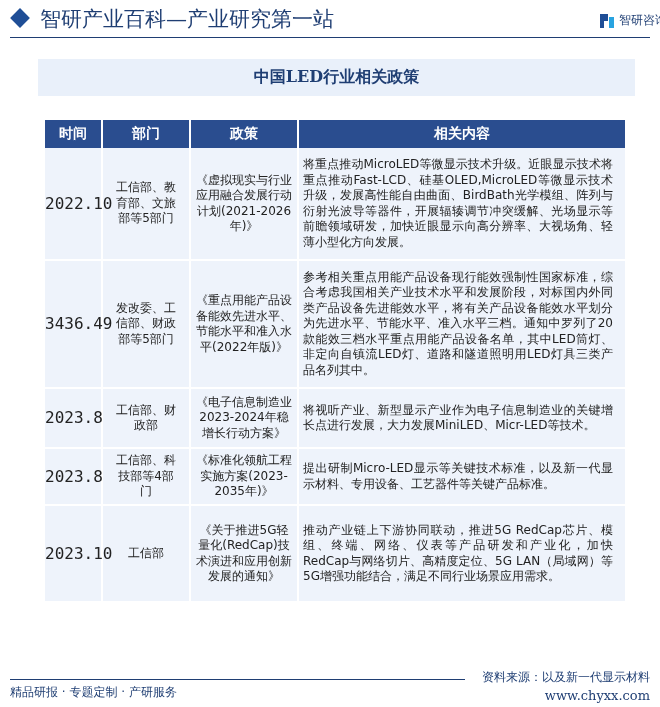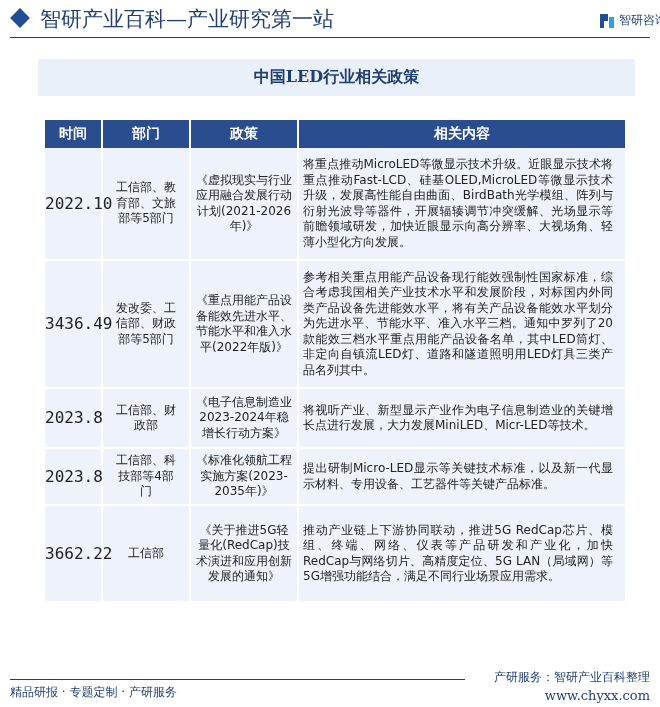--- a/index.html
+++ b/index.html
@@ -90,24 +90,24 @@
       <td class="c-policy">《电子信息制造业2023-2024年稳增长行动方案》</td>
       <td class="c-content">将视听产业、新型显示产业作为电子信息制造业的关键增长点进行发展，大力发展MiniLED、Micr-LED等技术。</td>
     </tr>
     <tr style="height:57px">
       <td class="c-time">2023.8</td>
       <td class="c-dept">工信部、科技部等4部门</td>
       <td class="c-policy">《标准化领航工程实施方案(2023-2035年)》</td>
       <td class="c-content">提出研制Micro-LED显示等关键技术标准，以及新一代显示材料、专用设备、工艺器件等关键产品标准。</td>
     </tr>
     <tr style="height:97px">
-      <td class="c-time">3662.22</td>
+      <td class="c-time">2023.10</td>
       <td class="c-dept">工信部</td>
       <td class="c-policy">《关于推进5G轻量化(RedCap)技术演进和应用创新发展的通知》</td>
       <td class="c-content">推动产业链上下游协同联动，推进5G RedCap芯片、模组、终端、网络、仪表等产品研发和产业化，加快RedCap与网络切片、高精度定位、5G LAN（局域网）等5G增强功能结合，满足不同行业场景应用需求。</td>
     </tr>
   </tbody>
 </table>
 
 <div class="footer-line"></div>
 <div class="footer-left">精品研报 · 专题定制 · 产研服务</div>
-<div class="footer-source">产研服务：智研产业百科整理</div>
+<div class="footer-source">资料来源：以及新一代显示材料</div>
 <div class="footer-url">www.chyxx.com</div>
 
 </body></html>

